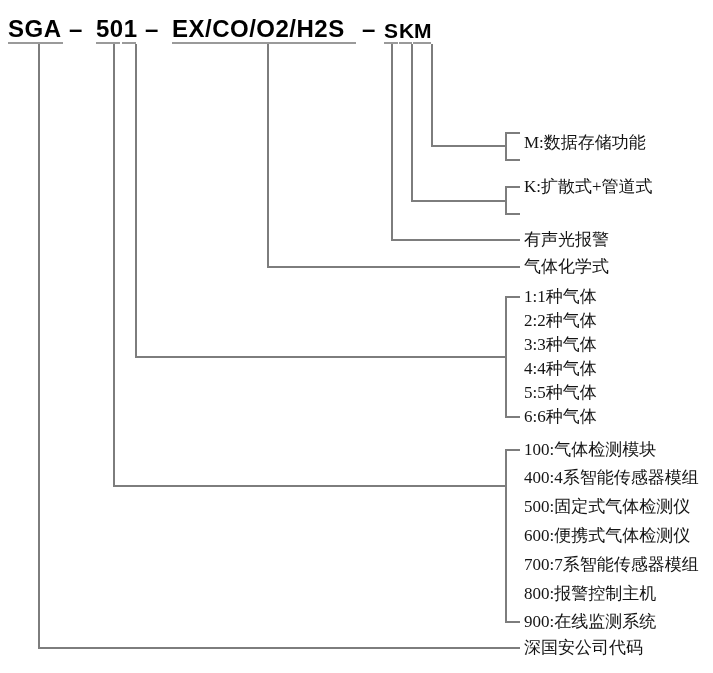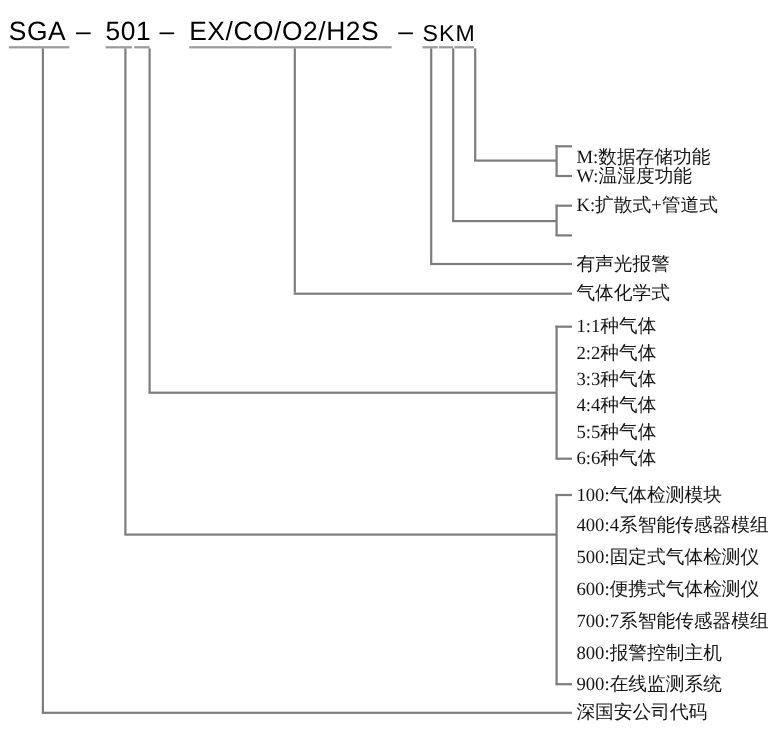--- a/index.html
+++ b/index.html
@@ -5,21 +5,21 @@
   html,body{margin:0;padding:0;background:#ffffff;}
   #canvas{
     position:relative;
     width:713px;height:673px;
     background:#ffffff;
     font-family:"Liberation Sans","DejaVu Sans",sans-serif;
     overflow:hidden;
   }
   .hdr{
     position:absolute;top:15px;
-    font-weight:normal;font-size:24px;letter-spacing:0.5px;
+    font-weight:bold;font-size:24px;letter-spacing:0.5px;
     color:#000;white-space:nowrap;line-height:28px;
   }
   .hdr.small{font-size:21px;letter-spacing:0;}
   .ul{position:absolute;height:2px;background:#9a9a9a;}
   .v{position:absolute;width:1.5px;background:#7d7d7d;}
   .h{position:absolute;height:1.5px;background:#7d7d7d;}
   .lbl{
     position:absolute;left:524px;height:20px;line-height:20px;
     font-family:"Liberation Serif","DejaVu Serif",serif;
     font-size:17px;color:#141414;white-space:nowrap;
@@ -72,21 +72,20 @@
   <div class="h" style="left:505px;top:132px;width:15px"></div>
   <div class="h" style="left:505px;top:159px;width:15px"></div>
   <div class="h" style="left:505px;top:186px;width:15px"></div>
   <div class="h" style="left:505px;top:213px;width:15px"></div>
   <div class="h" style="left:505px;top:296px;width:15px"></div>
   <div class="h" style="left:505px;top:416px;width:15px"></div>
   <div class="h" style="left:505px;top:449px;width:15px"></div>
   <div class="h" style="left:505px;top:621px;width:15px"></div>
 
   <div class="lbl" style="top:133px">M:数据存储功能</div>
-  <div class="lbl" style="top:150px">W:温湿度功能</div>
   <div class="lbl" style="top:177px">K:扩散式+管道式</div>
   <div class="lbl" style="top:230px">有声光报警</div>
   <div class="lbl" style="top:257px">气体化学式</div>
 
   <div class="lbl" style="top:287px">1:1种气体</div>
   <div class="lbl" style="top:311px">2:2种气体</div>
   <div class="lbl" style="top:335px">3:3种气体</div>
   <div class="lbl" style="top:359px">4:4种气体</div>
   <div class="lbl" style="top:383px">5:5种气体</div>
   <div class="lbl" style="top:407px">6:6种气体</div>

